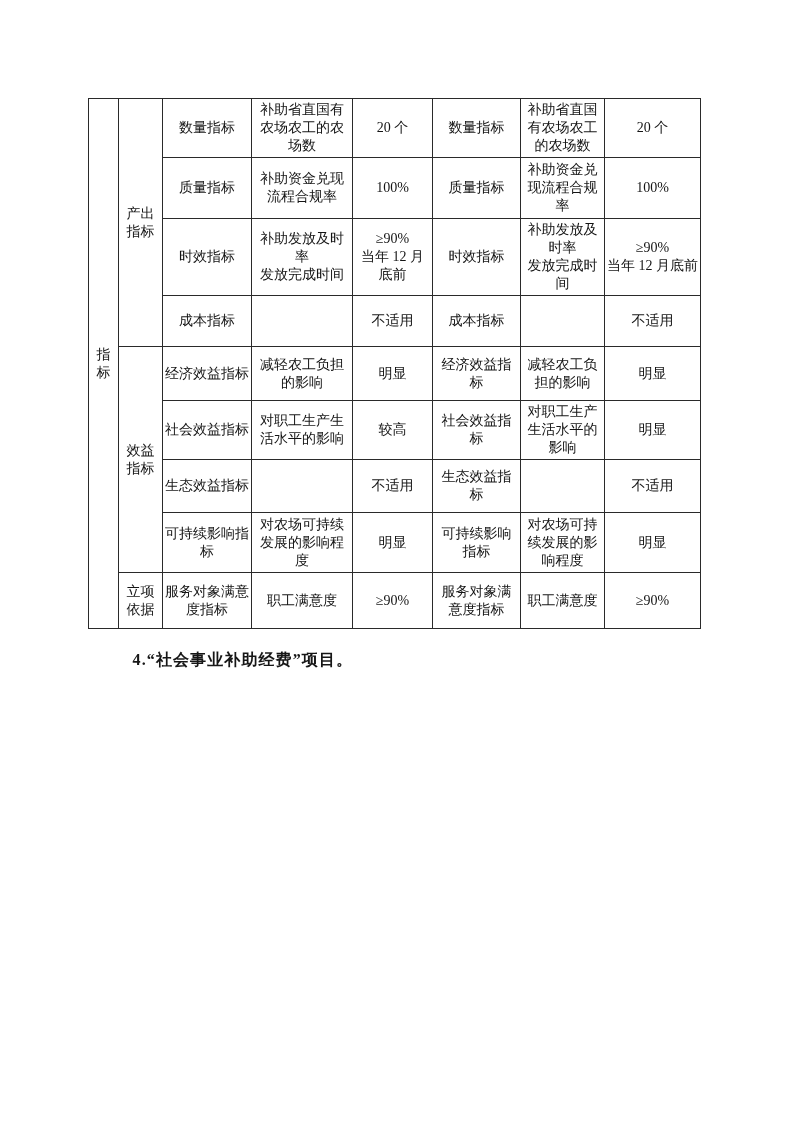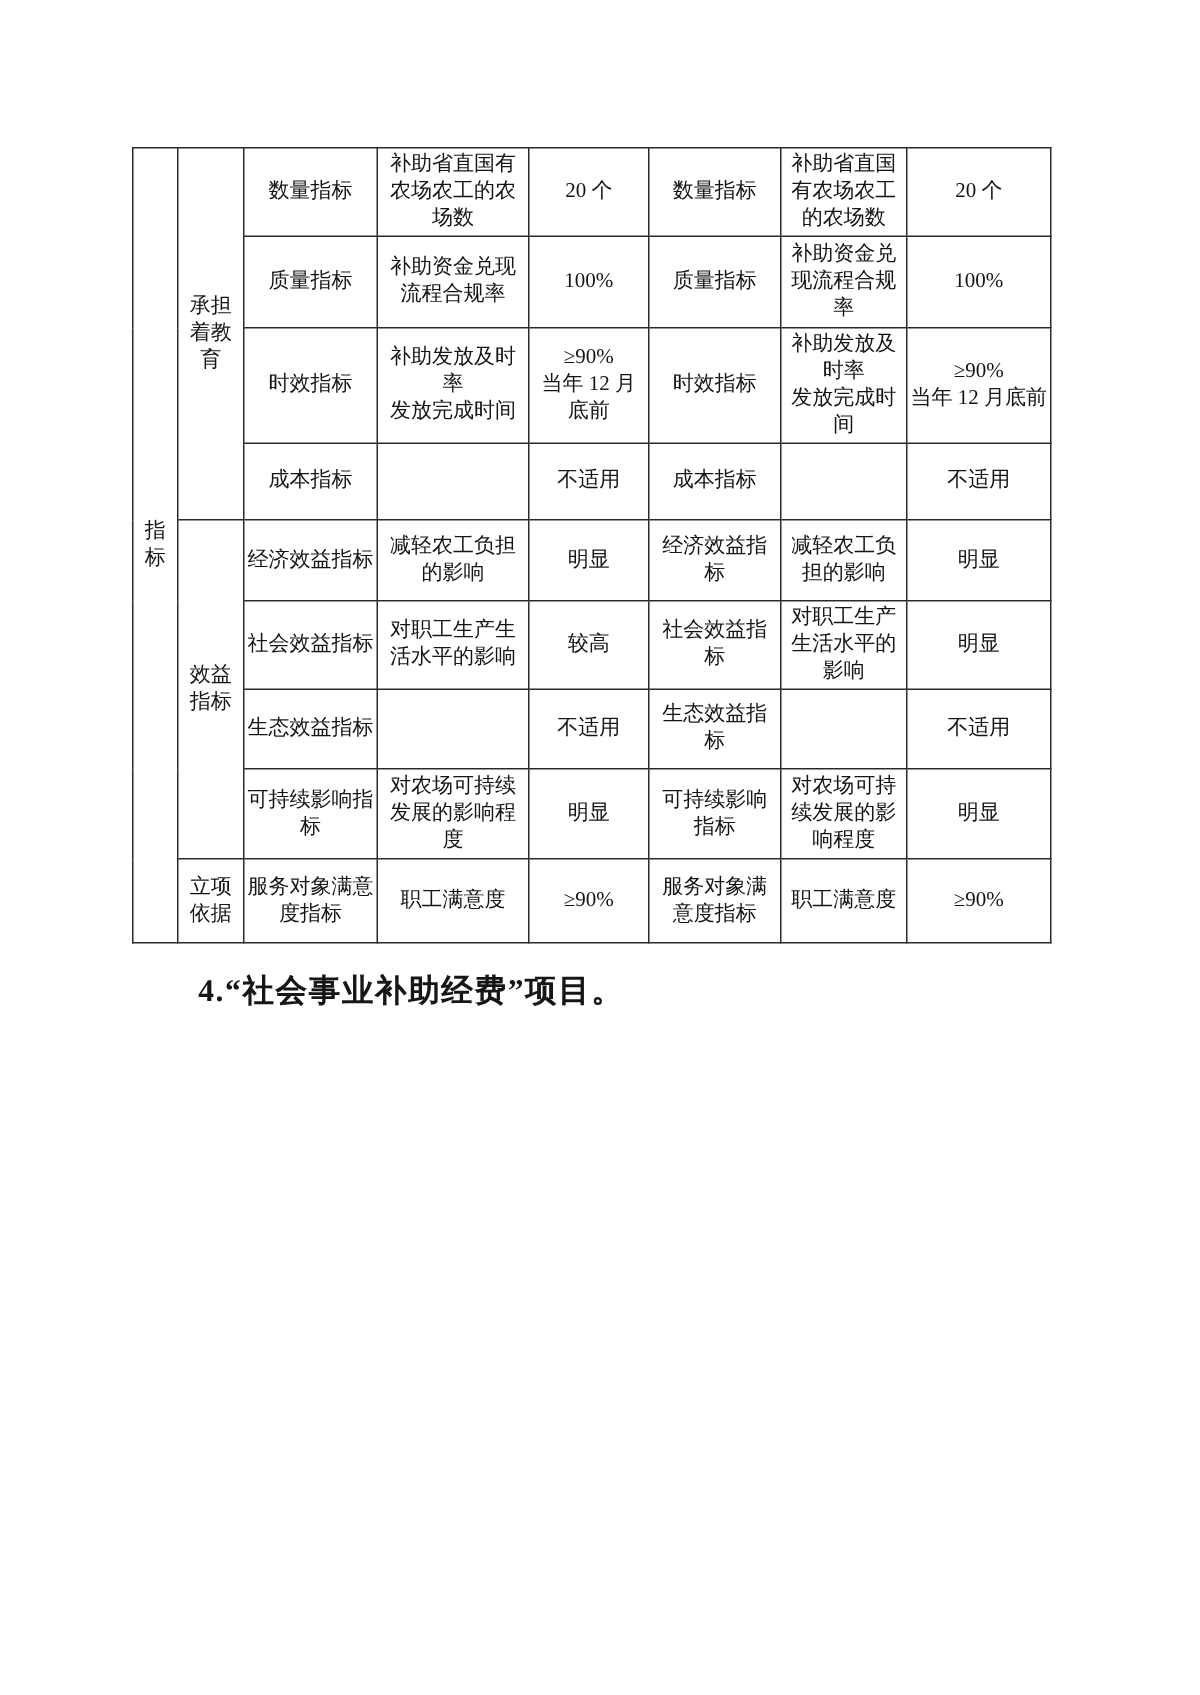--- a/index.html
+++ b/index.html
@@ -39,22 +39,22 @@
   col.w-descL{width:101px;}
   col.w-valL{width:80px;}
   col.w-nameR{width:88px;}
   col.w-descR{width:84px;}
   col.w-valR{width:96px;}
   tr.r1{height:59px;} tr.r2{height:61px;} tr.r3{height:77px;}
   tr.r4{height:51px;font-family:Liberation Serif, serif;} tr.r5{height:54px;} tr.r6{height:59px;}
   tr.r7{height:53px;} tr.r8{height:60px;padding-left:48px;} tr.r9{height:56px;}
   
   .textblock{
-    position:absolute;left:88px;top:640px;width:624px;
-    font-size:21px;line-height:40px;letter-spacing:1.1px;
+    position:absolute;left:99px;top:640px;width:624px;
+    font-size:16px;line-height:40px;letter-spacing:1.1px;
   }
   .heading{
     font-weight:bold;
     text-indent:2.1em;
     margin:0;
   }
   .para{
     margin:0;
     text-indent:2.1em;
     text-align:justify;
@@ -77,21 +77,21 @@
           <col class="w-nameL">
           <col class="w-descL">
         <col class="w-valL">
           <col class="w-nameR">
           <col class="w-descR">
           <col class="w-valR">
       </colgroup>
       <tbody>
         <tr class="r1">
           <td class="c-corner" rowspan="9">指标</td>
-          <td rowspan="4">承担着教育</td>
+          <td rowspan="4">产出指标</td>
           <td>数量指标</td>
           <td class="c-desc">补助省直国有农场农工的农场数</td>
           <td class="c-val">20 个</td>
           <td>数量指标</td>
           <td class="c-desc">补助省直国有农场农工的农场数</td>
           <td class="c-val">20 个</td>
         </tr>
         <tr class="r2">
           <td>质量指标</td>
           <td class="c-desc">补助资金兑现流程合规率</td>

